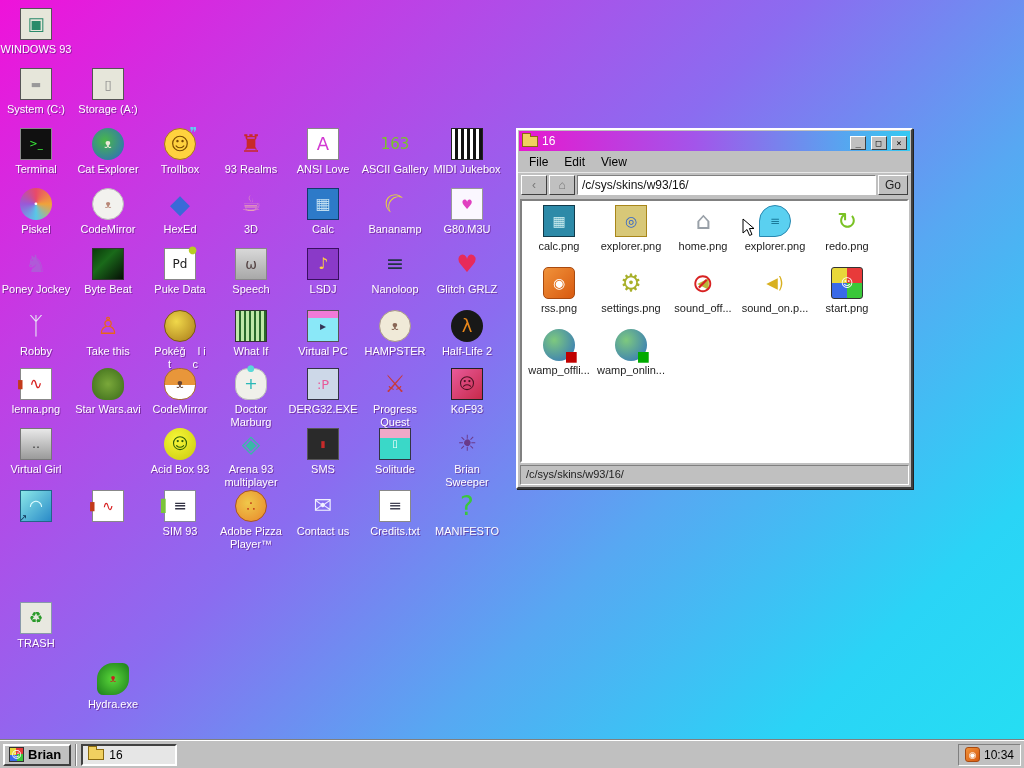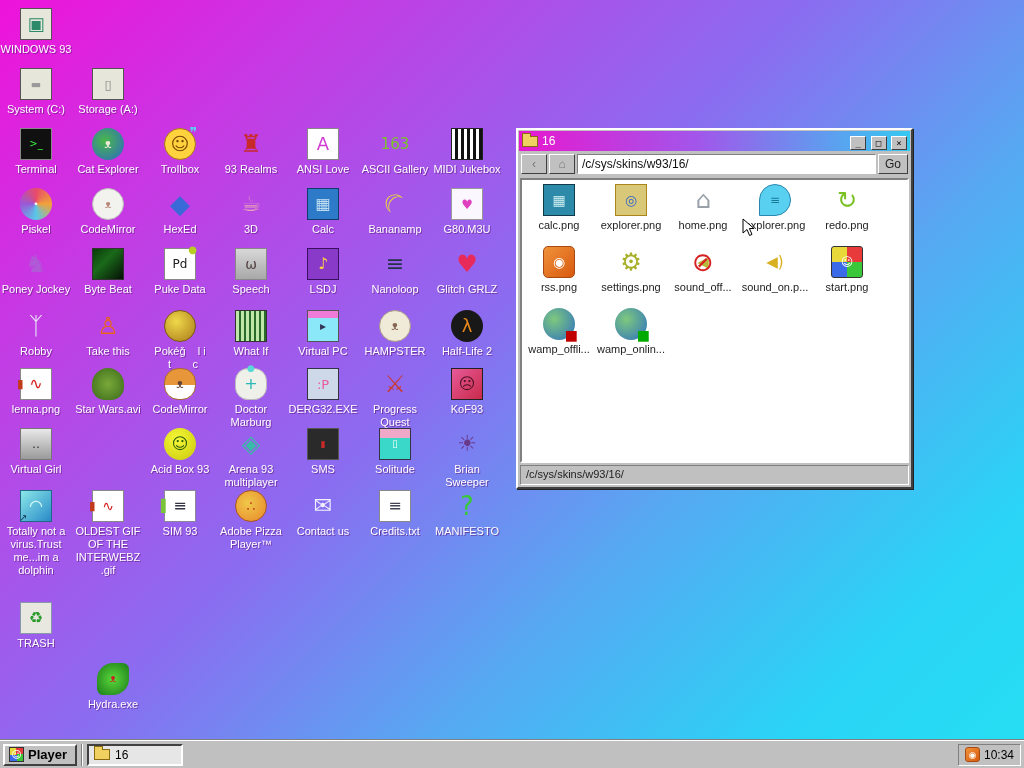--- a/index.html
+++ b/index.html
@@ -390,28 +390,26 @@
         <div class="art">
           <span class="g" style="color: rgb(106, 58, 138); font-size: 22px;">☀</span>
         </div>
         <div class="lbl">Brian Sweeper</div>
       </div>
       <div class="dicon" style="left: 0px; top: 490px;">
         <div class="art" style="background: linear-gradient(135deg, rgb(138, 232, 232), rgb(42, 138, 200)); border: 1px solid rgb(34, 102, 136);">
           <span class="g" style="color: rgb(223, 252, 255); font-size: 16px;">◠</span>
           <span class="ov ov-bl" style="color: rgb(17, 51, 85); font-size: 10px;">↗</span>
         </div>
-        <div class="lbl">Totally not a virus.Trust me...im a dolphin</div>
       </div>
       <div class="dicon" style="left: 72px; top: 490px;">
         <div class="art" style="background: rgb(255, 255, 255); border: 1px solid rgb(136, 136, 136);">
           <span class="g" style="color: rgb(216, 34, 34); font-size: 14px;">∿</span>
           <span class="ov ov-l" style="color: rgb(194, 58, 26); font-size: 12px;">▮</span>
         </div>
-        <div class="lbl">OLDEST GIF OF THE INTERWEBZ .gif</div>
       </div>
       <div class="dicon" style="left: 144px; top: 490px;">
         <div class="art" style="background: rgb(255, 255, 255); border: 1px solid rgb(136, 136, 153);">
           <span class="g" style="color: rgb(51, 51, 68); font-size: 16px;">≡</span>
           <span class="ov ov-l" style="color: rgb(122, 196, 58); font-size: 12px;">▌</span>
         </div>
         <div class="lbl">SIM 93</div>
       </div>
       <div class="dicon" style="left: 215px; top: 490px;">
         <div class="art" style="background: radial-gradient(circle at 40% 40%, rgb(240, 200, 74), rgb(232, 134, 42)); border-radius: 50%; border: 1px solid rgb(168, 85, 34);">
@@ -454,20 +452,25 @@
   <div id="win">
     <div class="titlebar">
       <span class="folder16"></span>
       <span class="title">16</span>
       <span class="btns">
         <button class="wbtn">_</button>
         <button class="wbtn">□</button>
         <button class="wbtn">×</button>
       </span>
     </div>
+    <div class="menubar">
+      <span>File</span>
+      <span>Edit</span>
+      <span>View</span>
+    </div>
     <div class="addr">
       <button class="abtn">‹</button>
       <button class="abtn">⌂</button>
       <input readonly="" value="/c/sys/skins/w93/16/" style="">
       <button class="gobtn">Go</button>
     </div>
     <div class="content">
       <div id="file-grid">
           <div class="ficon">
             <div class="art" style="background: rgb(45, 138, 168); border: 1px solid rgb(18, 58, 74);">
@@ -547,21 +550,21 @@
     <div class="status">/c/sys/skins/w93/16/</div>
   </div>
 
   <svg id="cursor" viewBox="0 0 14 20">
     <polygon points="1,1 1,15 5,11.5 7.6,17.5 10,16.4 7.4,10.5 12,10.5" fill="#ffffff" stroke="#000000" stroke-width="1"></polygon>
   </svg>
 
   <div id="taskbar">
     <button id="start-button">
       <span class="startico">☺</span>
-      <span>Player</span>
+      <span>Brian</span>
     </button>
     <span class="tb-sep"></span>
     <button class="taskbtn">
       <span class="folder16"></span>
       <span>16</span>
     </button>
     <span id="tray">
       <span class="trayrss">◉</span>
       <span>10:34</span>
     </span>

